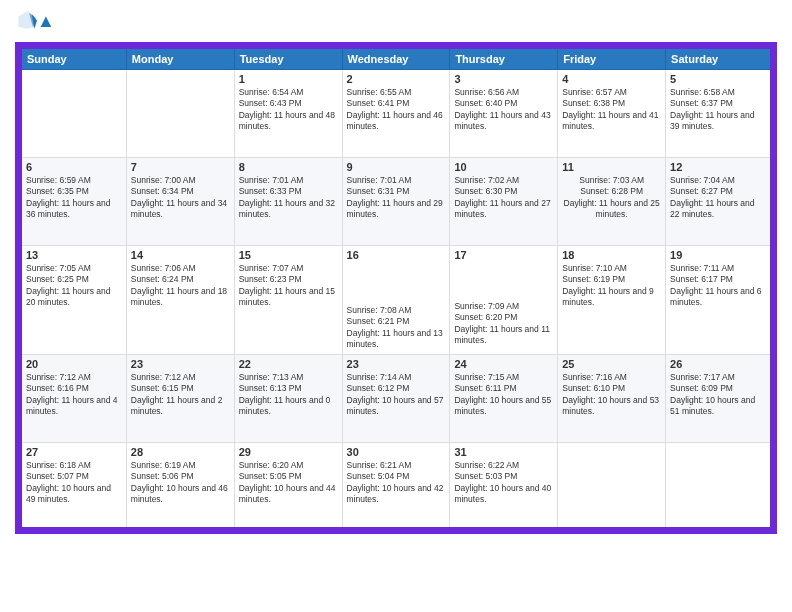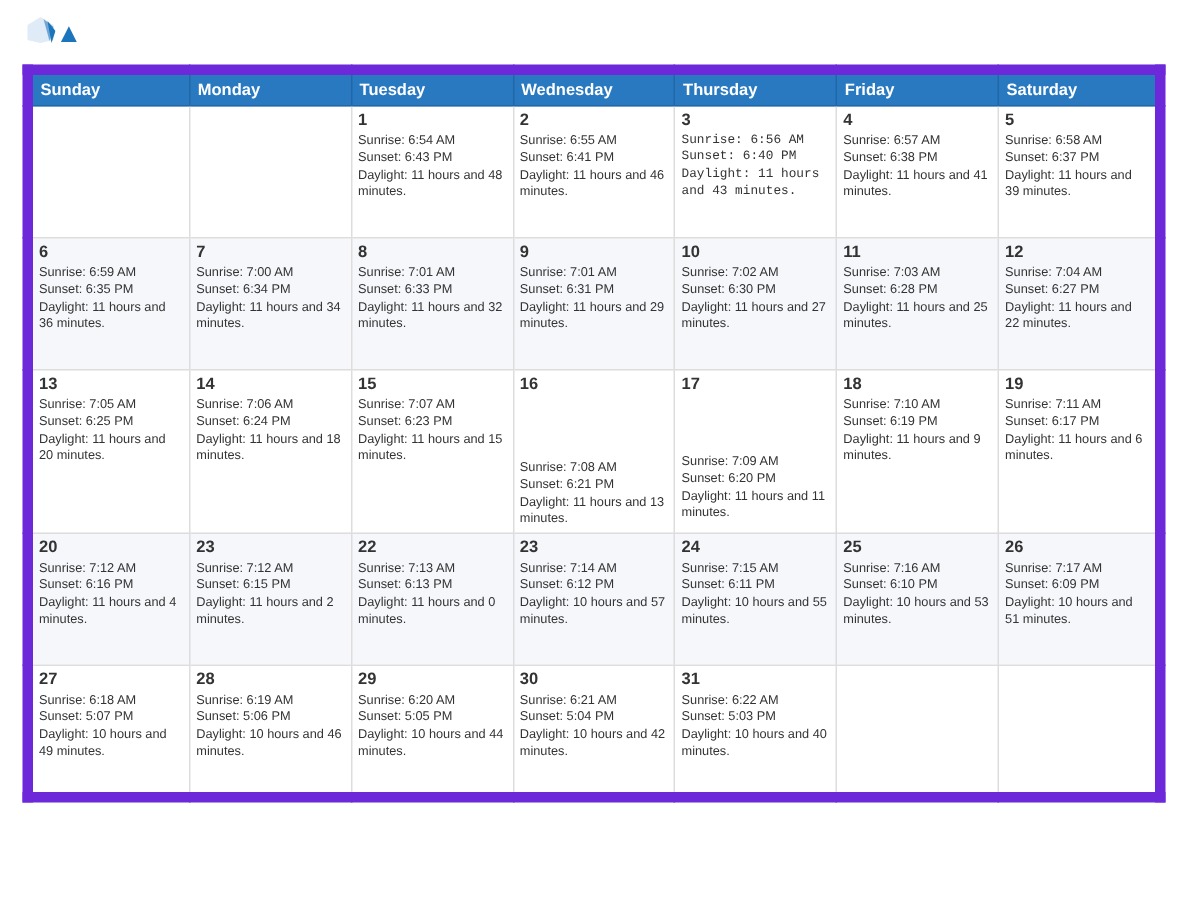--- a/index.html
+++ b/index.html
@@ -144,21 +144,21 @@
 Daylight: 11 hours and 48 minutes.</div>
           </td>
           <td>
             <span class="day-num">2</span>
             <div class="day-info" style="white-space: pre-line;">Sunrise: 6:55 AM
 Sunset: 6:41 PM
 Daylight: 11 hours and 46 minutes.</div>
           </td>
           <td>
             <span class="day-num">3</span>
-            <div class="day-info" style="white-space: pre-line; font-family: Liberation Mono, monospace;">Sunrise: 6:56 AM
+            <div class="day-info" style="white-space: pre-line;">Sunrise: 6:56 AM
 Sunset: 6:40 PM
 Daylight: 11 hours and 43 minutes.</div>
           </td>
           <td>
             <span class="day-num">4</span>
             <div class="day-info" style="white-space: pre-line;">Sunrise: 6:57 AM
 Sunset: 6:38 PM
 Daylight: 11 hours and 41 minutes.</div>
           </td>
           <td>
@@ -194,21 +194,21 @@
 Daylight: 11 hours and 29 minutes.</div>
           </td>
           <td>
             <span class="day-num">10</span>
             <div class="day-info" style="white-space: pre-line;">Sunrise: 7:02 AM
 Sunset: 6:30 PM
 Daylight: 11 hours and 27 minutes.</div>
           </td>
           <td>
             <span class="day-num">11</span>
-            <div class="day-info" style="white-space: pre-line;">Sunrise: 7:03 AM
+            <div class="day-info" style="white-space: pre-line; text-align: center;">Sunrise: 7:03 AM
 Sunset: 6:28 PM
 Daylight: 11 hours and 25 minutes.</div>
           </td>
           <td>
             <span class="day-num">12</span>
             <div class="day-info" style="white-space: pre-line;">Sunrise: 7:04 AM
 Sunset: 6:27 PM
 Daylight: 11 hours and 22 minutes.</div>
           </td>
         </tr>

